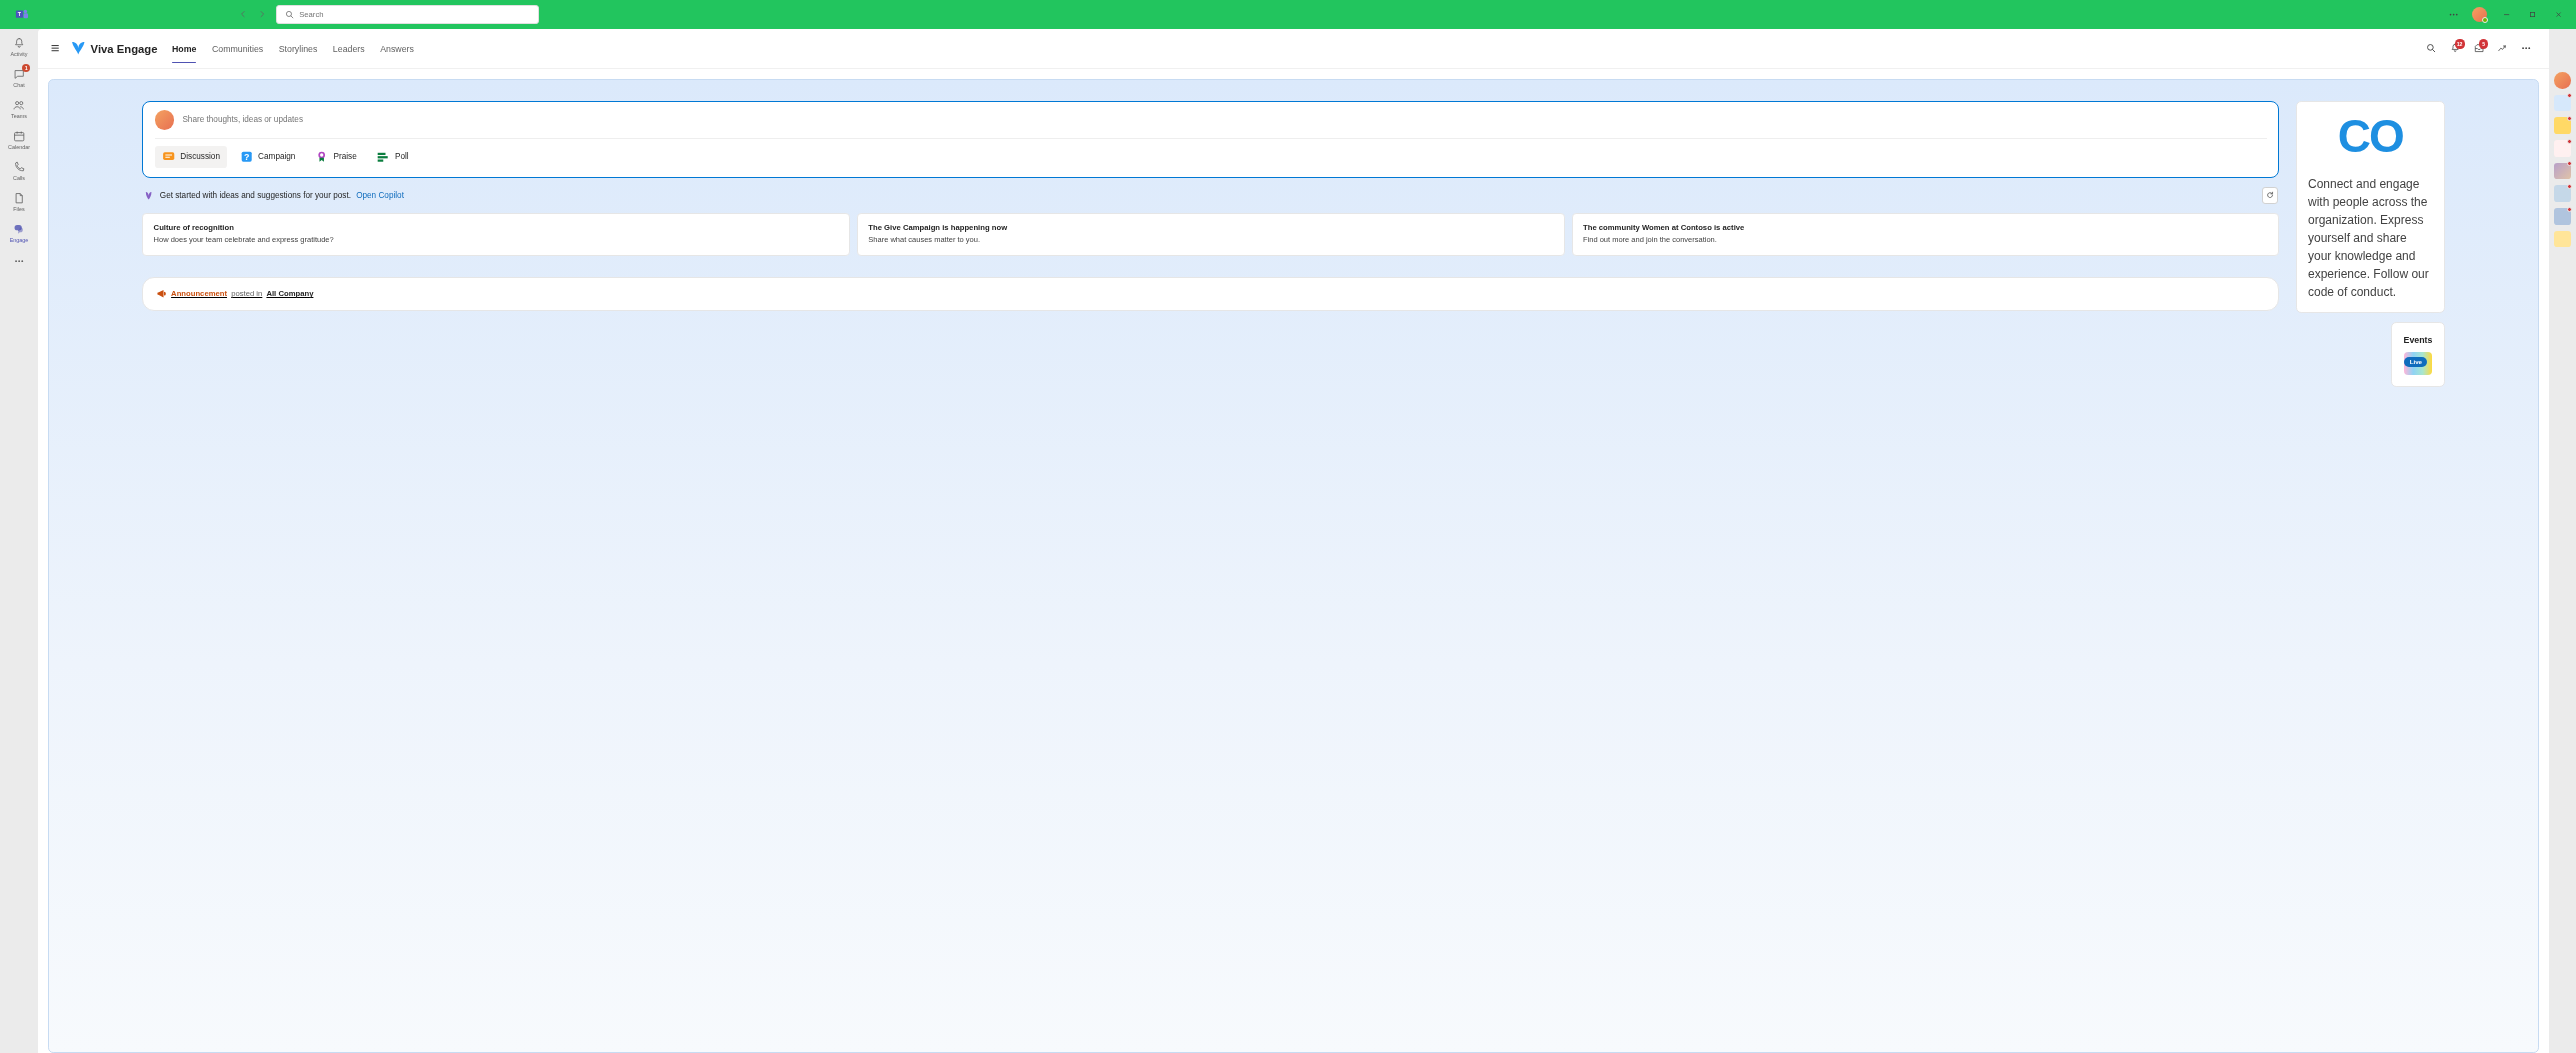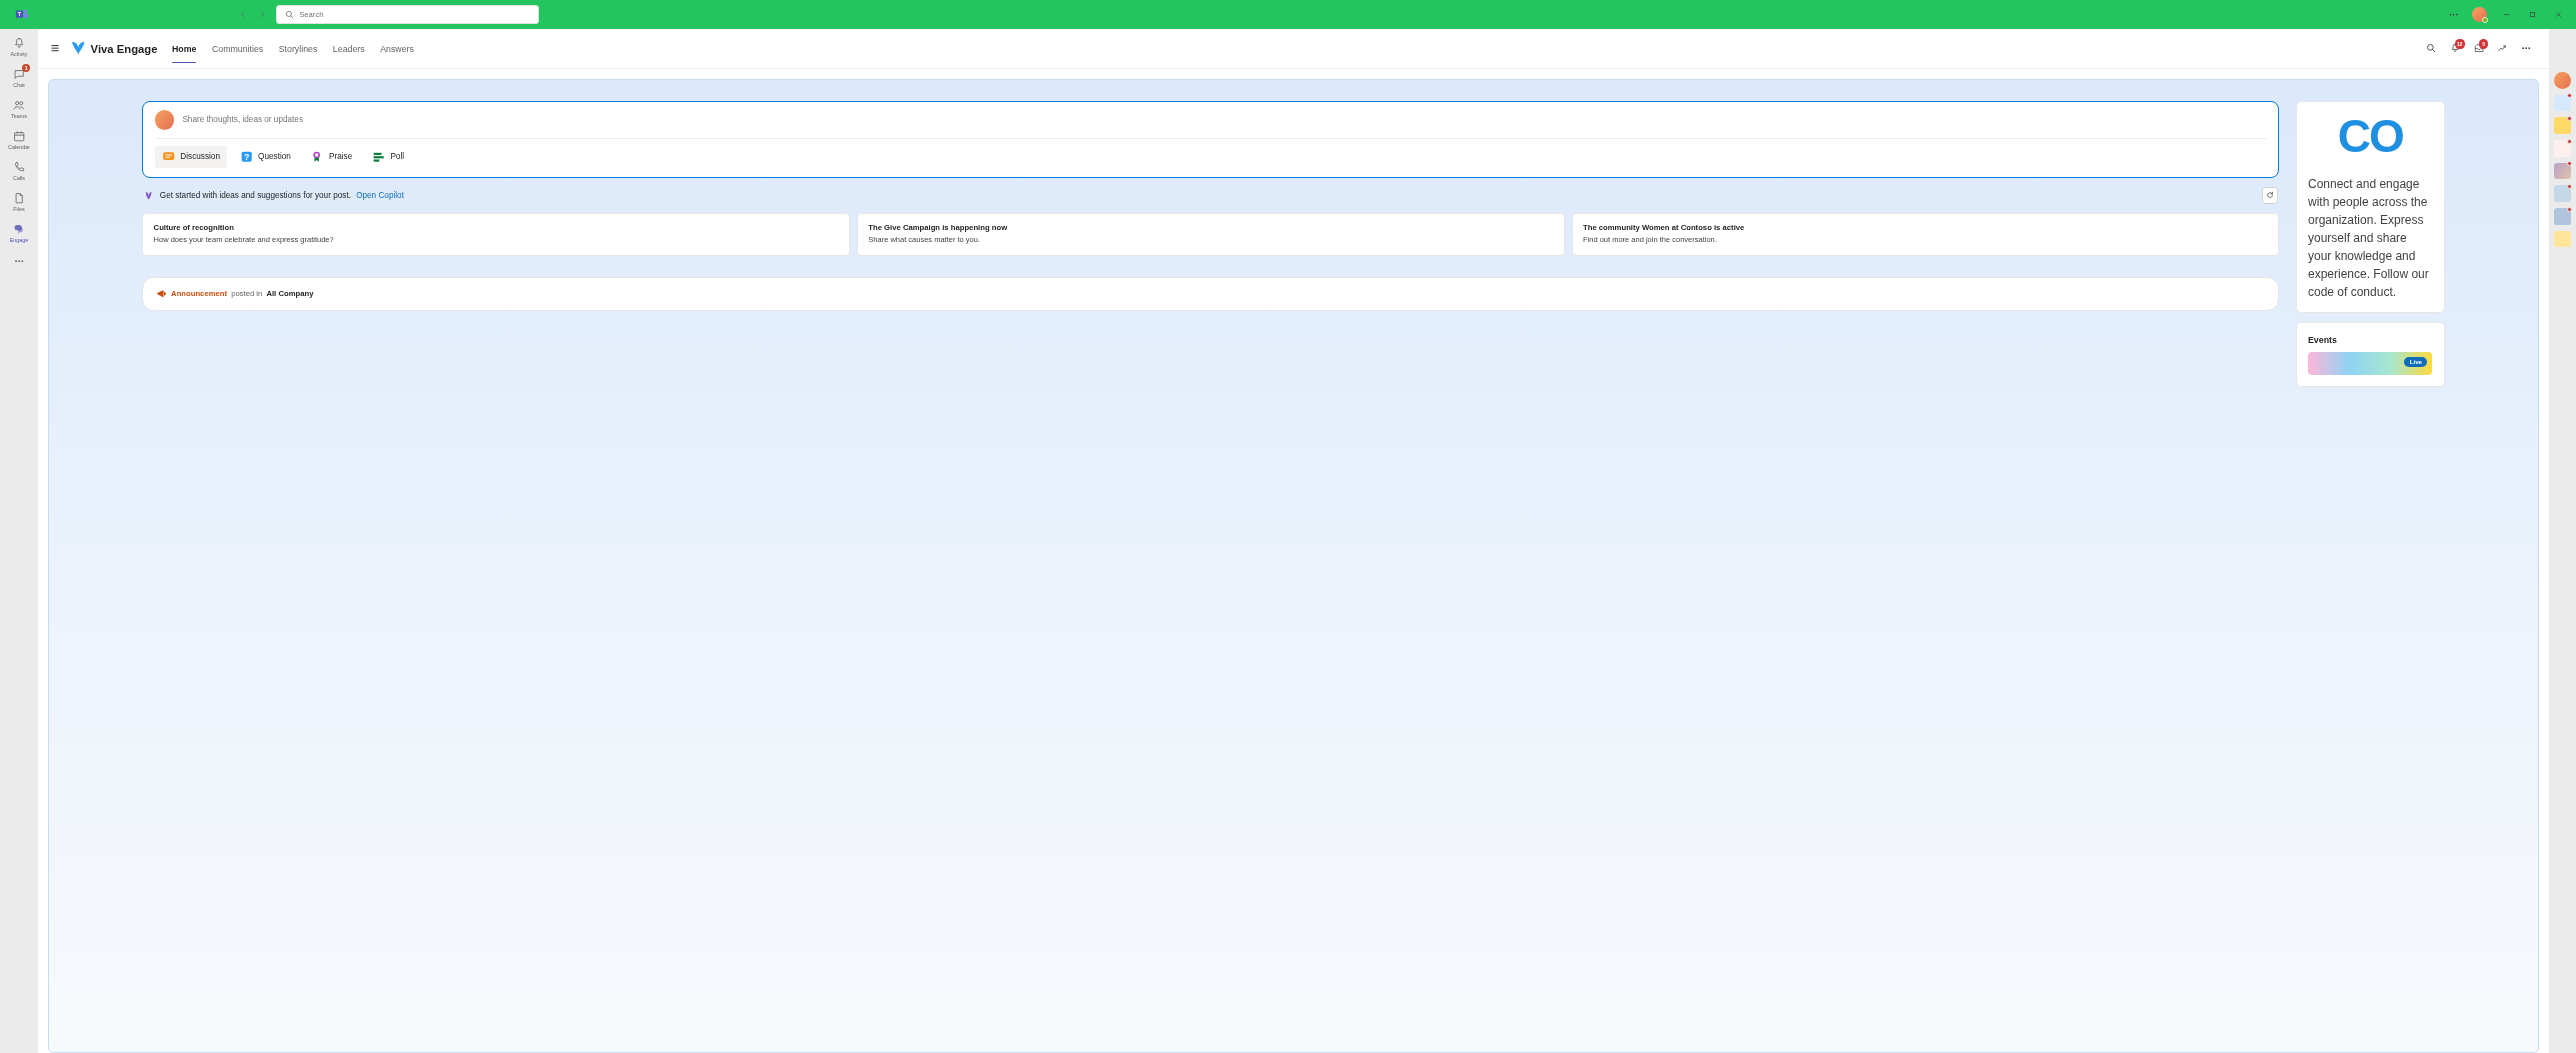--- a/index.html
+++ b/index.html
@@ -69,28 +69,28 @@
 .copilot-bar a { color: #0f6cbd; text-decoration: none; cursor: pointer; }
 .refresh-btn { margin-left: auto; width: 16.5px; height: 16.5px; background: #fff; border: 0.5px solid #d1d1d1; border-radius: 3.1px; display: flex; align-items: center; justify-content: center; cursor: pointer; color: #424242; }
 
 
 .suggestions { display: flex; gap: 7.2px; }
 .sugg-card { flex: 1; background: #fff; border: 0.5px solid #e6e6e6; border-radius: 4.1px; padding: 9.3px 10.3px; cursor: pointer; }
 .sugg-card h4 { font-size: 7.7px; font-weight: 600; color: #242424; margin-bottom: 3.1px; }
 .sugg-card p { font-size: 7.5px; color: #424242; line-height: 1.4; }
 
 
-.feed-card { background: #fff; border: 0.5px solid #e6e6e6; border-radius: 12px; padding: 10.3px 12.4px; margin-top: 13.4px; }
+.feed-card { background: #fff; border: 0.5px solid #e6e6e6; border-radius: 12px; padding: 10.3px 12.4px; margin-top: 13.4px; text-decoration: underline; }
 .feed-head { display: flex; align-items: center; gap: 4.1px; font-size: 7.7px; }
 .feed-head .ann-label { color: #ca5010; font-weight: 600; }
 .feed-head .posted { color: #616161; }
 .feed-head .community { color: #242424; font-weight: 600; }
 
 
-.right-col { width: 149px; display: flex; flex-direction: column; gap: 9.3px; }
+.right-col { width: 149px; display: flex; flex-direction: column; gap: 9.3px; align-items: flex-end; }
 .info-card { background: #fff; border: 0.5px solid #e6e6e6; border-radius: 5.2px; padding: 11.3px; }
 .co-logo { font-size: 46px; font-weight: 800; color: #1e8fe1; text-align: center; line-height: 1; letter-spacing: -2.1px; margin-bottom: 15.5px; }
 .info-card p { font-size: 12px; color: #424242; line-height: 1.5; }
 .events-card h3 { font-size: 8.8px; font-weight: 600; color: #242424; margin-bottom: 7.2px; }
 .event-thumb { height: 23px; border-radius: 4.1px; background: linear-gradient(90deg,#ffb6d9,#8fd3f4,#a8e6cf,#ffd93d); position: relative; }
 .live-pill { position: absolute; top: 5.2px; right: 5.2px; background: #0f6cbd; color: #fff; font-size: 6.2px; font-weight: 600; padding: 1.5px 5.2px; border-radius: 5.2px; }
 
 
 .right-rail { width: 27px; background: #ebebeb; display: flex; flex-direction: column; align-items: center; padding-top: 43px; gap: 6.2px; }
 .rr-item { width: 16.5px; height: 16.5px; border-radius: 50%; position: relative; cursor: pointer; background-size: cover; }
@@ -294,21 +294,21 @@
                       <line x1="6" y1="9" x2="18" y2="9" stroke="#fff" stroke-width="2"></line>
                       <line x1="6" y1="13" x2="14" y2="13" stroke="#fff" stroke-width="2"></line>
                     </svg>
                   <span>Discussion</span>
                 </button>
                 <button class="ptype">
                   <svg viewBox="0 0 24 24" style="font-size:16px">
                       <rect x="3" y="3" width="18" height="18" rx="3" fill="#2899f5"></rect>
                       <text x="12" y="18" font-size="16" fill="#fff" text-anchor="middle" font-weight="700">?</text>
                     </svg>
-                  <span>Question</span>
+                  <span>Campaign</span>
                 </button>
                 <button class="ptype">
                   <svg viewBox="0 0 24 24">
                       <circle cx="12" cy="9" r="6" fill="#b146c2"></circle>
                       <circle cx="12" cy="9" r="3" fill="#fff"></circle>
                       <path d="M8 14v7l4-3 4 3v-7" fill="#0a7d3e"></path>
                     </svg>
                   <span>Praise</span>
                 </button>
                 <button class="ptype">

